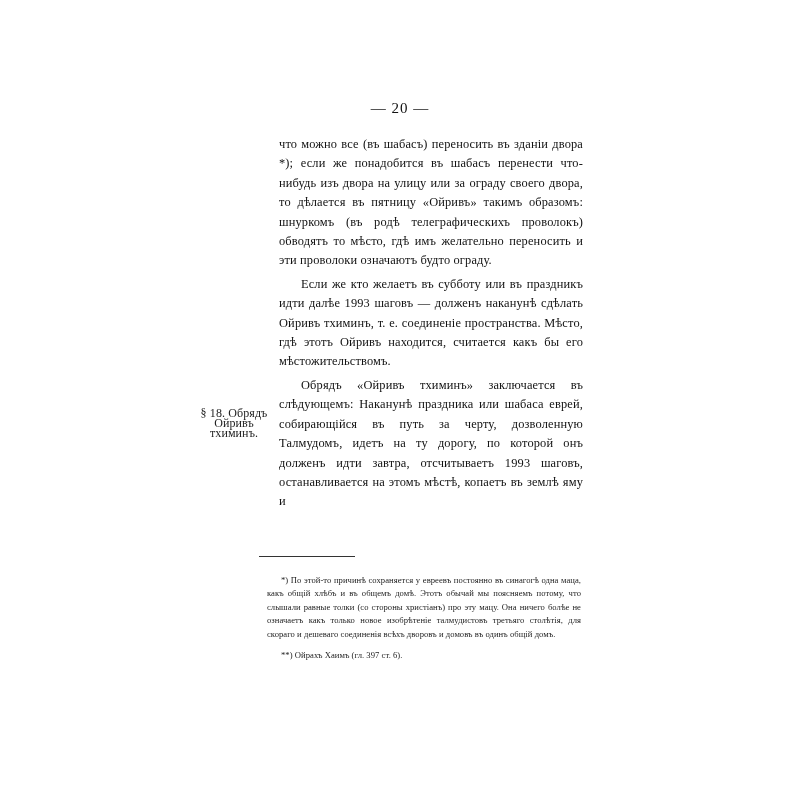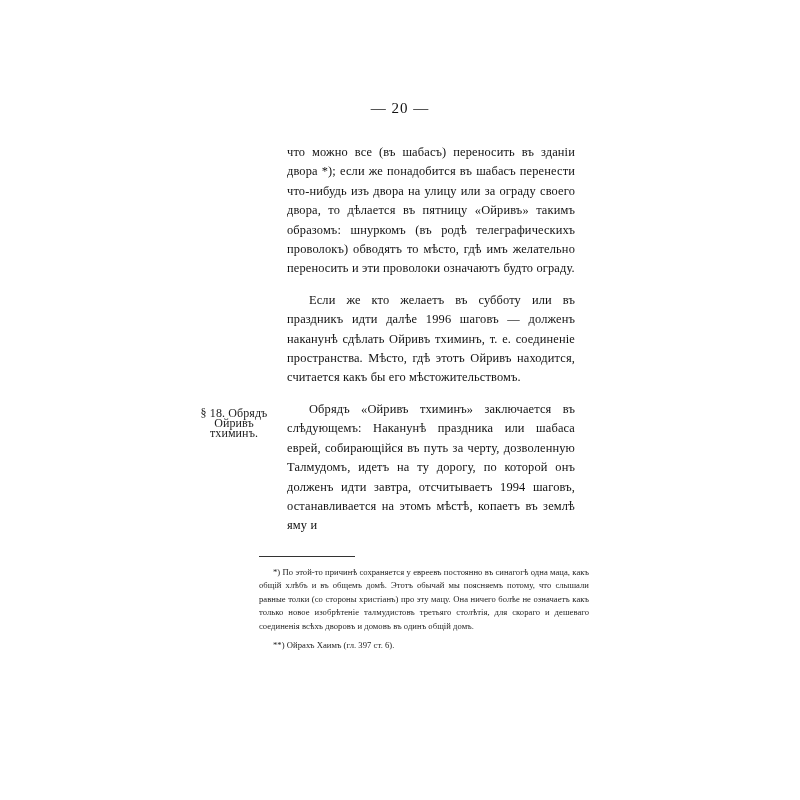--- a/index.html
+++ b/index.html
@@ -37,21 +37,21 @@
     left: 275px;
     top: 131px;
     width: 312px;
     text-align: justify;
     font-size: 12.4px;
     line-height: 19.4px;
     color: #111;
     letter-spacing: 0.15px;
   }
   .body-col p {
-    margin: 12px;
+    margin: 4px;
     text-indent: 22px;
   }
   .body-col p.noindent {
     text-indent: 0;
   }
   .marginal-note {
     position: absolute;
     left: 196px;
     top: 408px;
     width: 76px;
@@ -74,43 +74,43 @@
     left: 259px;
     top: 566px;
     width: 330px;
     font-size: 8.6px;
     line-height: 13.4px;
     color: #1c1c1c;
     text-align: justify;
     letter-spacing: 0.05px;
   }
   .footnotes p {
-    margin: 0;
+    margin: 8px;
     text-indent: 14px;
   }
   .footnotes p + p {
     margin-top: 6px;
   }
   .blurwrap {
     filter: blur(0.12px);
   }
 </style>
 </head>
 <body>
 
 <div class="page">
 
   <div class="blurwrap">
 
     <div class="page-number">— 20 —</div>
 
     <div class="body-col">
       <p class="noindent">что можно все (въ шабасъ) переносить въ зданіи двора *); если же понадобится въ шабасъ перенести что-нибудь изъ двора на улицу или за ограду своего двора, то дѣлается въ пятницу «Ойривъ» такимъ образомъ: шнуркомъ (въ родѣ телеграфическихъ проволокъ) обводятъ то мѣсто, гдѣ имъ желательно переносить и эти проволоки означаютъ будто ограду.</p>
-      <p>Если же кто желаетъ въ субботу или въ праздникъ идти далѣе 1996 шаговъ — долженъ наканунѣ сдѣлать Ойривъ тхиминъ, т. е. соединеніе пространства. Мѣсто, гдѣ этотъ Ойривъ находится, считается какъ бы его мѣстожительствомъ.</p>
-      <p>Обрядъ «Ойривъ тхиминъ» заключается въ слѣдующемъ: Наканунѣ праздника или шабаса еврей, собирающійся въ путь за черту, дозволенную Талмудомъ, идетъ на ту дорогу, по которой онъ долженъ идти завтра, отсчитываетъ 1994 шаговъ, останавливается на этомъ мѣстѣ, копаетъ въ землѣ яму и</p>
+      <p>Если же кто желаетъ въ субботу или въ праздникъ идти далѣе 1993 шаговъ — долженъ наканунѣ сдѣлать Ойривъ тхиминъ, т. е. соединеніе пространства. Мѣсто, гдѣ этотъ Ойривъ находится, считается какъ бы его мѣстожительствомъ.</p>
+      <p>Обрядъ «Ойривъ тхиминъ» заключается въ слѣдующемъ: Наканунѣ праздника или шабаса еврей, собирающійся въ путь за черту, дозволенную Талмудомъ, идетъ на ту дорогу, по которой онъ долженъ идти завтра, отсчитываетъ 1993 шаговъ, останавливается на этомъ мѣстѣ, копаетъ въ землѣ яму и</p>
     </div>
 
     <div class="marginal-note">§ 18. Обрядъ Ойривъ тхиминъ.</div>
 
     <div class="footnote-rule"></div>
 
     <div class="footnotes">
       <p>*) По этой-то причинѣ сохраняется у евреевъ постоянно въ синагогѣ одна маца, какъ общій хлѣбъ и въ общемъ домѣ. Этотъ обычай мы поясняемъ потому, что слышали равные толки (со стороны христіанъ) про эту мацу. Она ничего болѣе не означаетъ какъ только новое изобрѣтеніе талмудистовъ третьяго столѣтія, для скораго и дешеваго соединенія всѣхъ дворовъ и домовъ въ одинъ общій домъ.</p>
       <p>**) Ойрахъ Хаимъ (гл. 397 ст. 6).</p>
     </div>

